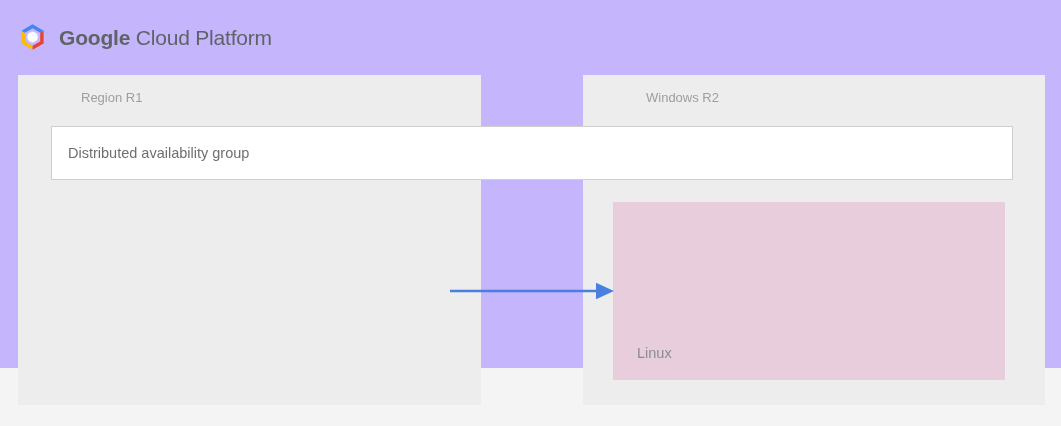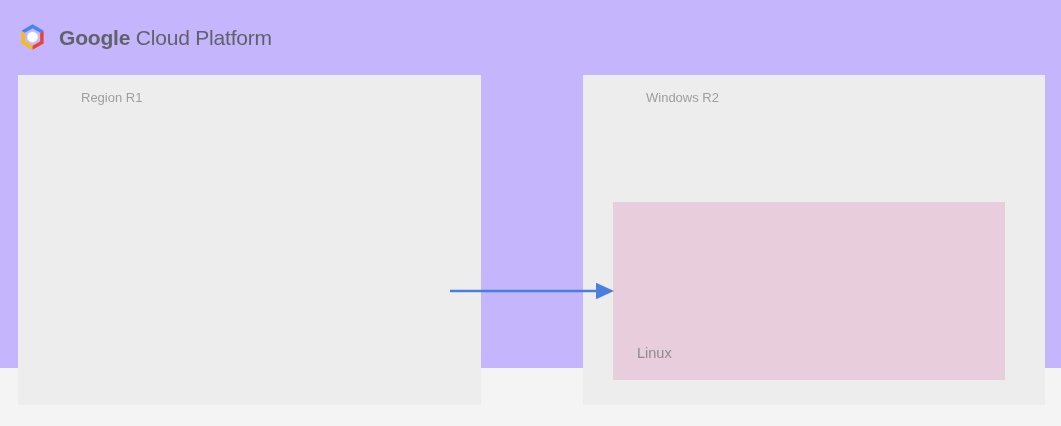--- a/index.html
+++ b/index.html
@@ -166,20 +166,23 @@
   </div>
 
   <div class="region" id="region-r1">
     <div class="region-label">Region R1</div>
   </div>
 
   <div class="region" id="region-r2">
     <div class="region-label">Windows R2</div>
   </div>
 
+  <div id="dag-box">
+    <div id="dag-label">Distributed availability group</div>
+  </div>
 
 
   <div class="ag-box" id="ag-box-2">
     <div class="os-label" id="os-label-2">Linux</div>
   </div>
 
   <svg id="replication-arrow" viewBox="0 0 166 26">
     <line x1="0" y1="13" x2="148" y2="13" stroke="#4a7fe0" stroke-width="2.4"></line>
     <path d="M146 4.8 L164 13 L146 21.2 Z" fill="#4a7fe0"></path>
   </svg>

